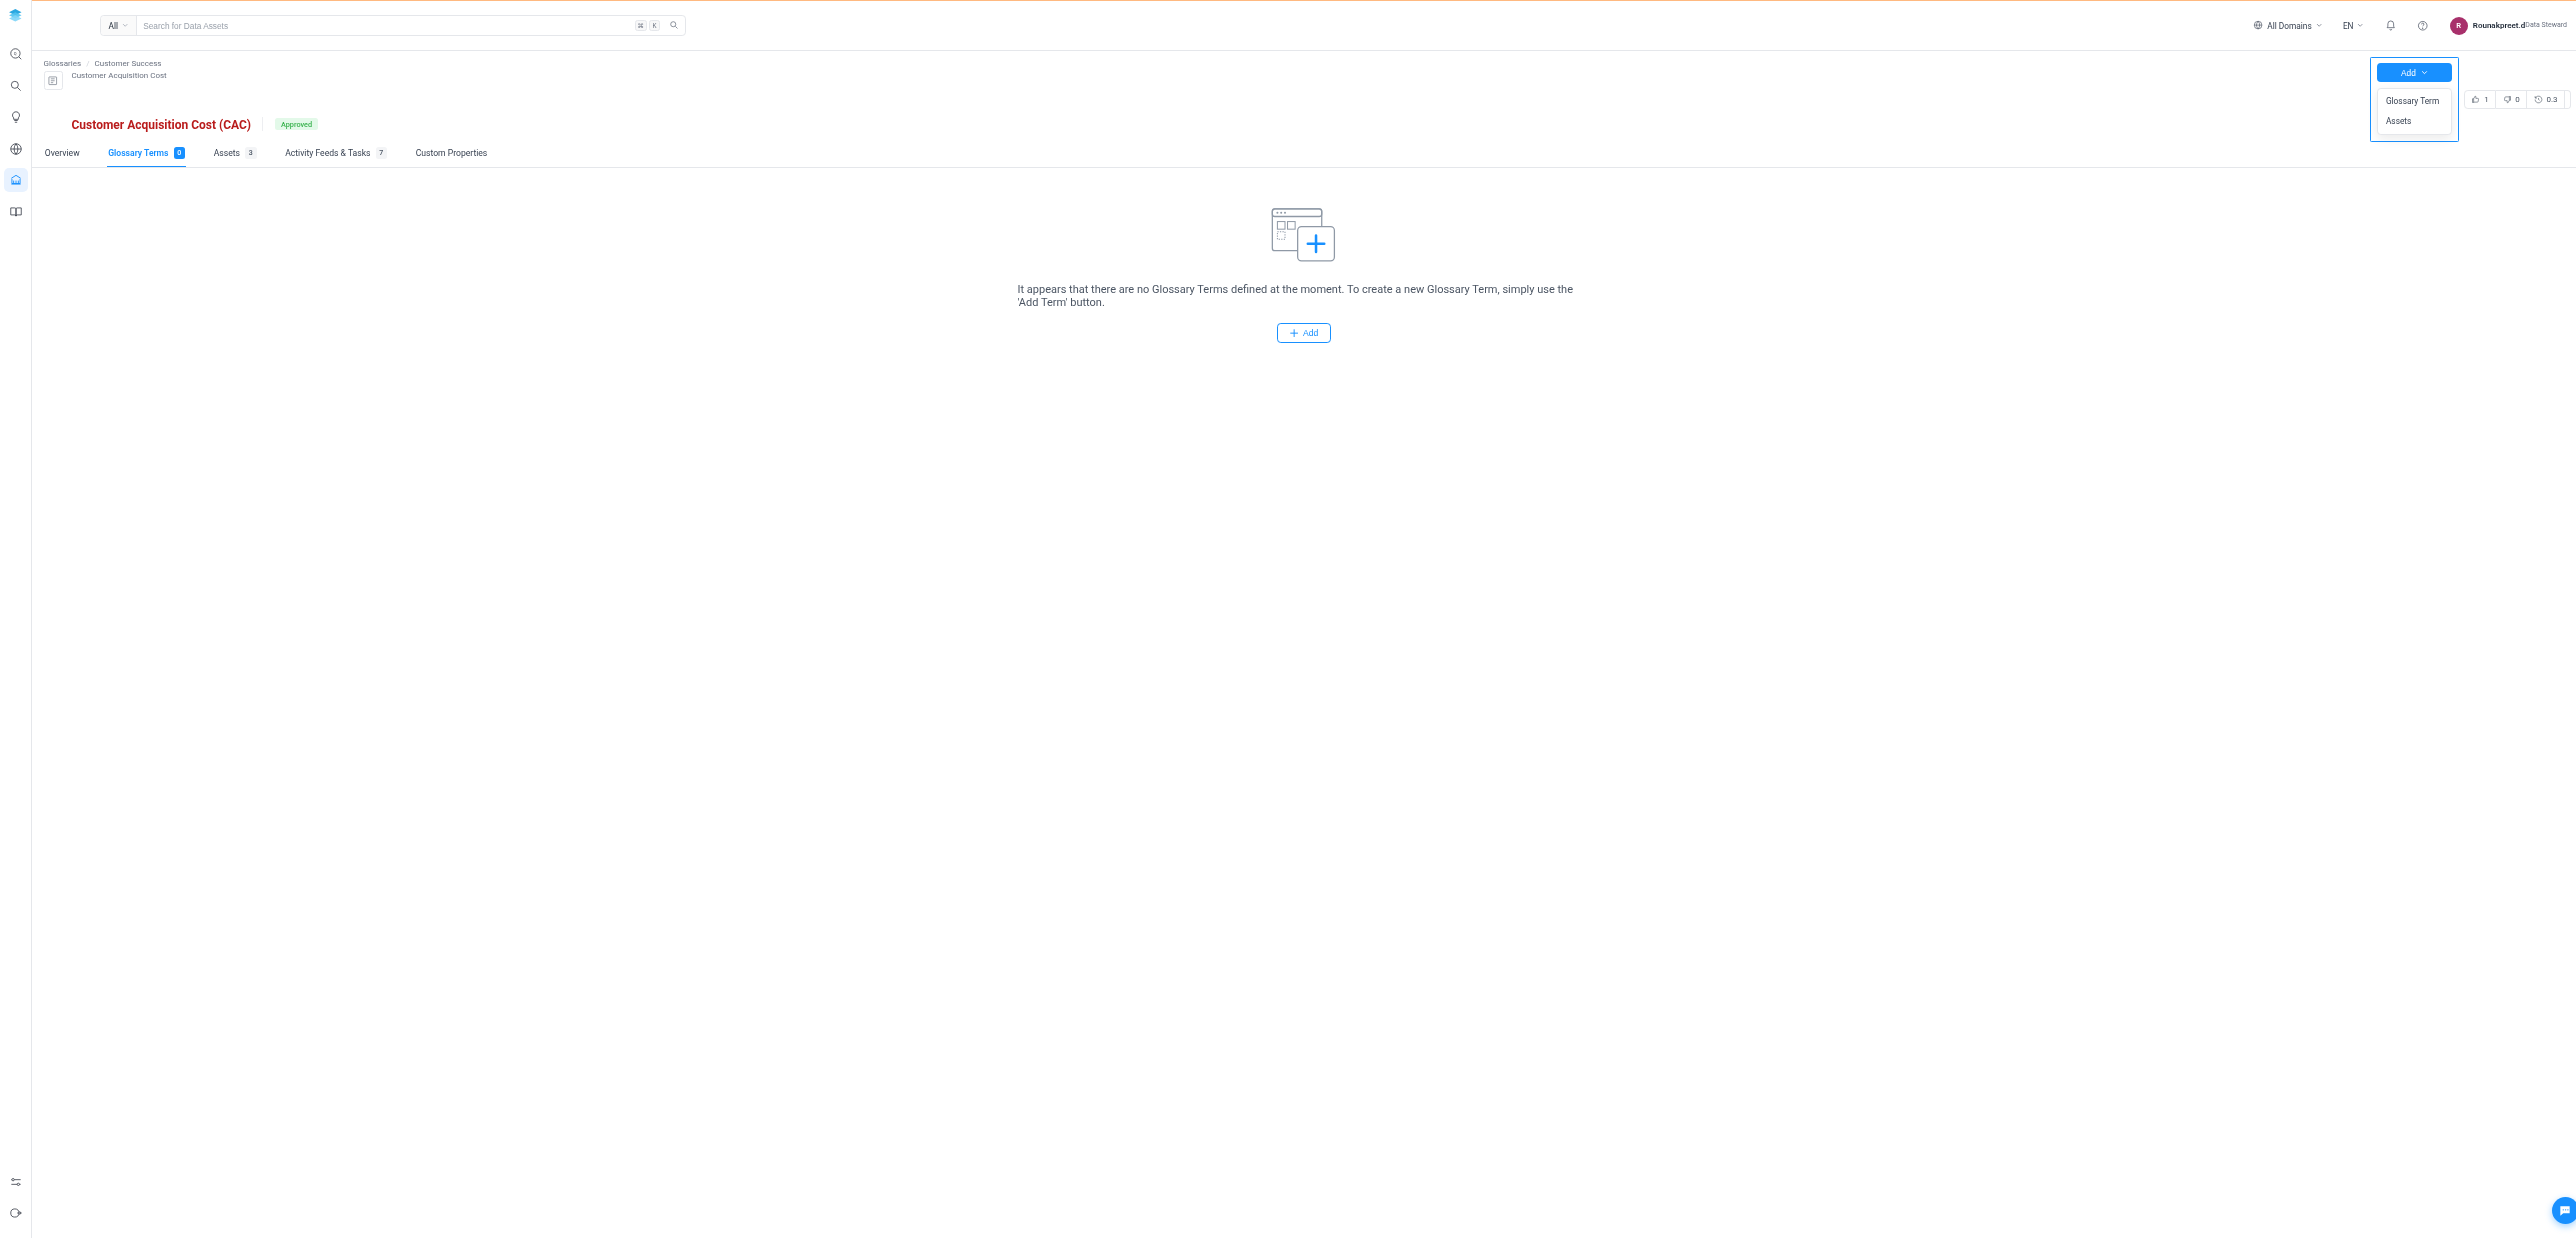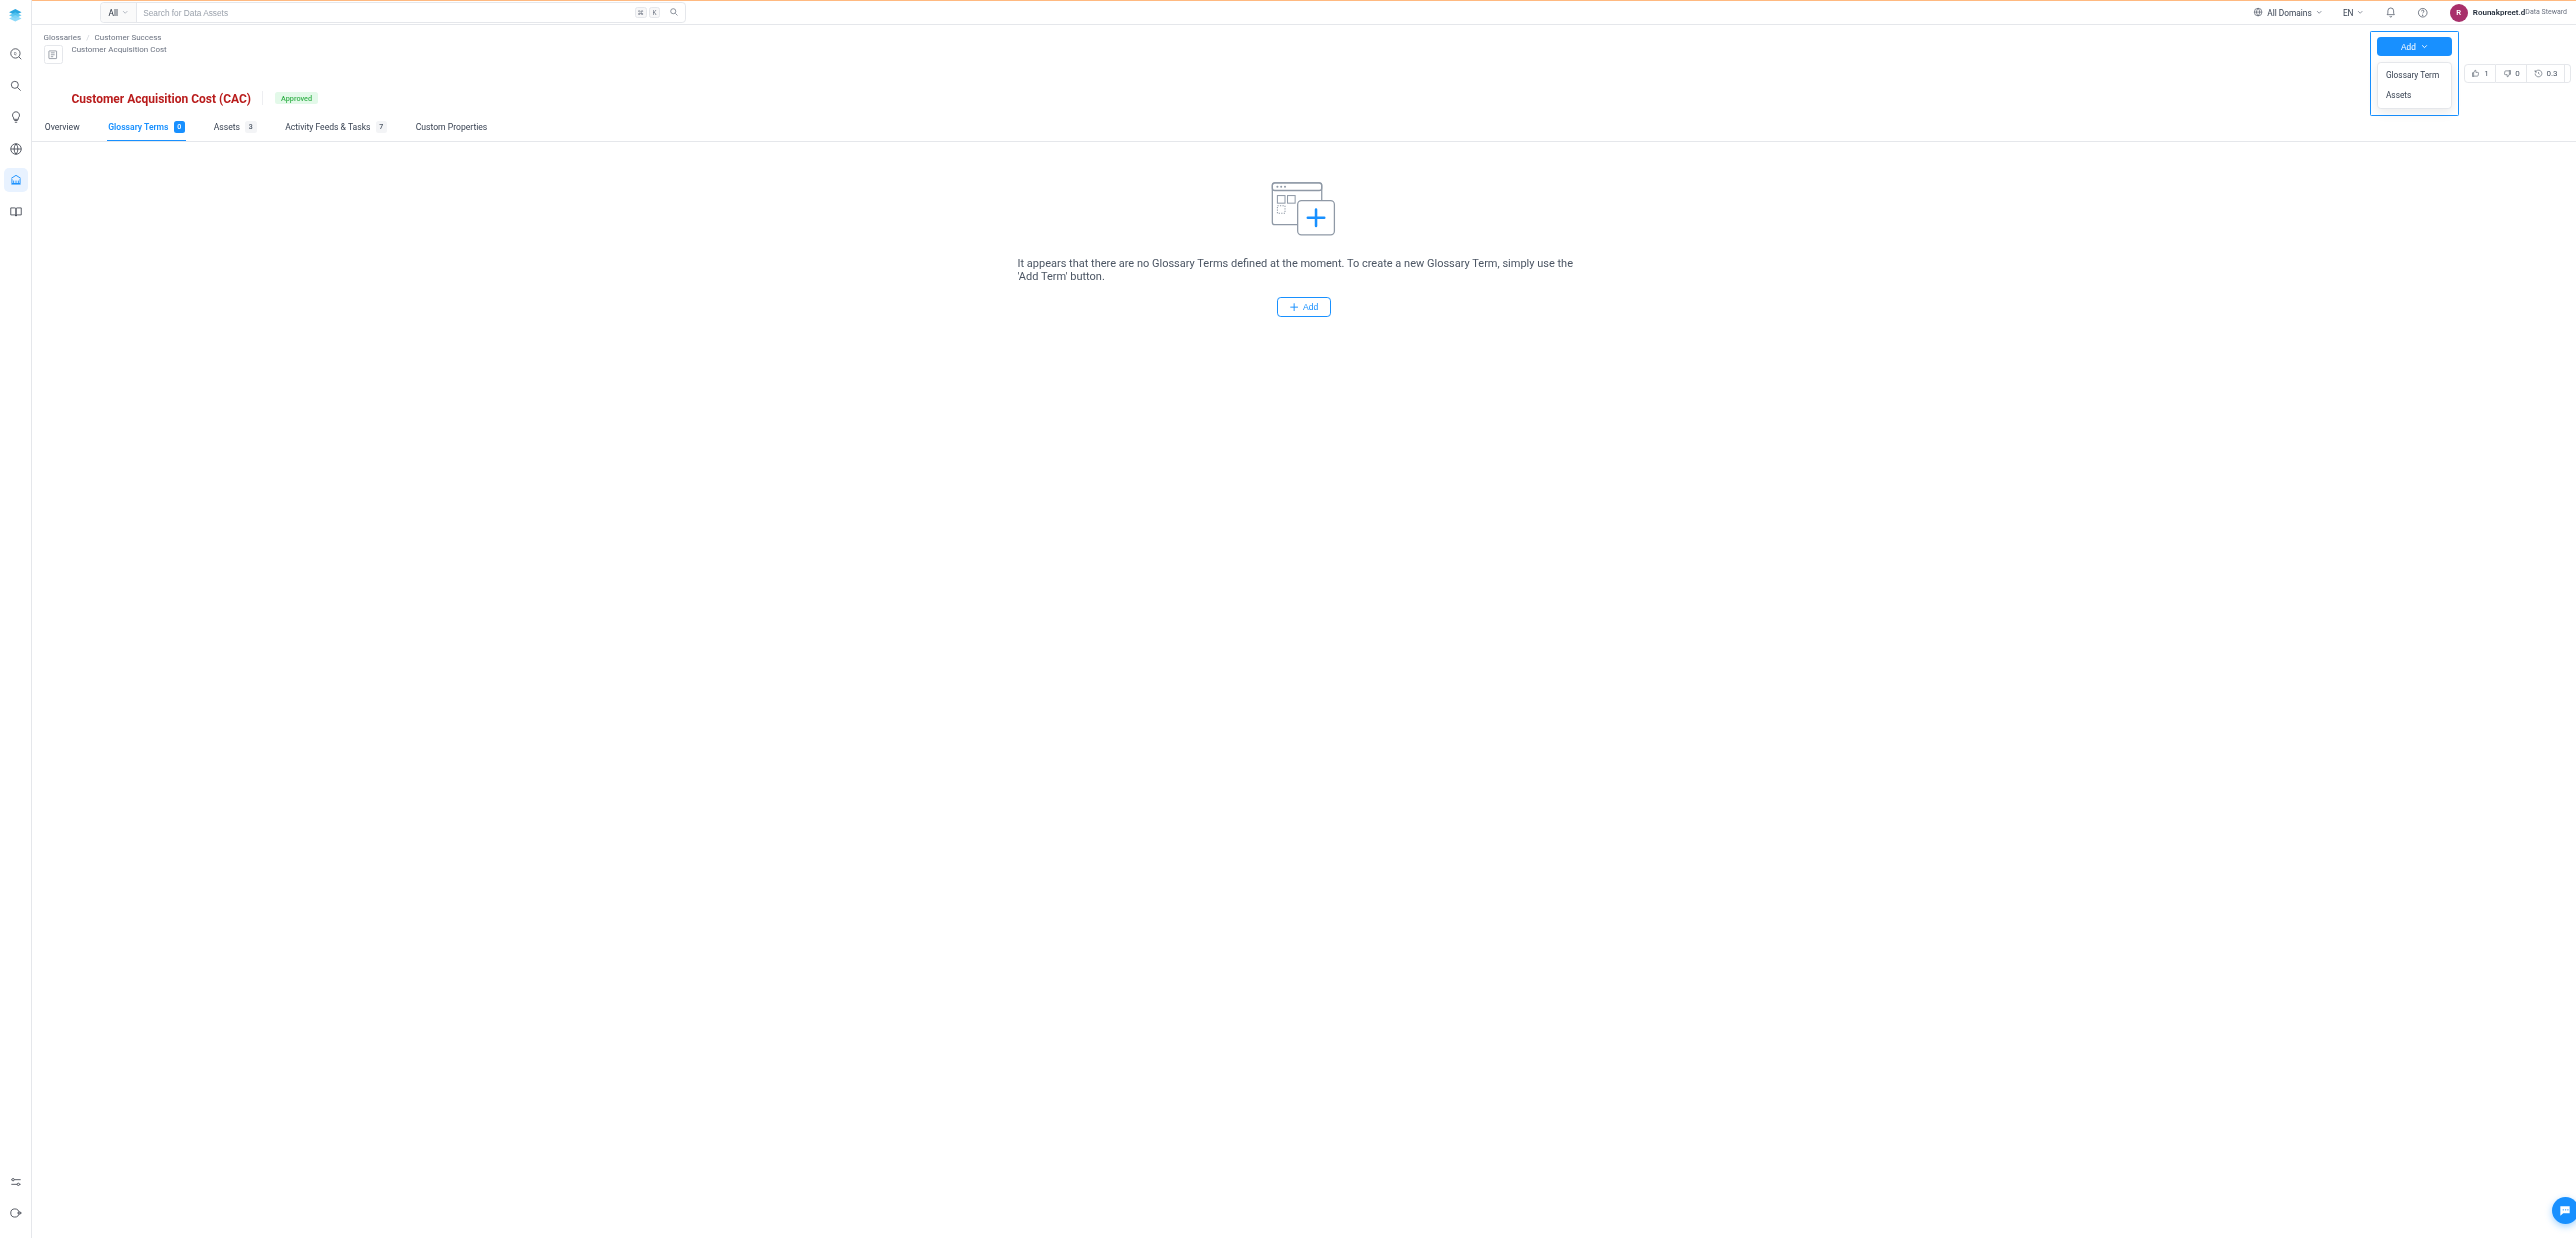--- a/index.html
+++ b/index.html
@@ -42,21 +42,21 @@
     margin:3.8px 0;cursor:pointer;color:#3a3f4a;
   }
   .side-item.active{background:var(--side-active);color:var(--blue);}
   .sidebar-spacer{flex:1;}
   .side-bottom{display:flex;flex-direction:column;align-items:center;padding-bottom:9px;}
   svg{display:block;}
 
   
   .main{flex:1;display:flex;flex-direction:column;min-width:0;}
   .topbar{
-    height:25px;border-bottom:0.6px solid var(--border);
+    height:51px;border-bottom:0.6px solid var(--border);
     display:flex;align-items:center;padding:0 9px;gap:10.2px;
     border-top:1.3px solid #ffb980;
   }
   .search-wrap{
     display:flex;align-items:center;
     border:0.6px solid var(--border);border-radius:3.8px;height:21.7px;
     width:586px;max-width:59%;
     margin-left:59px;
   }
   .search-scope{

